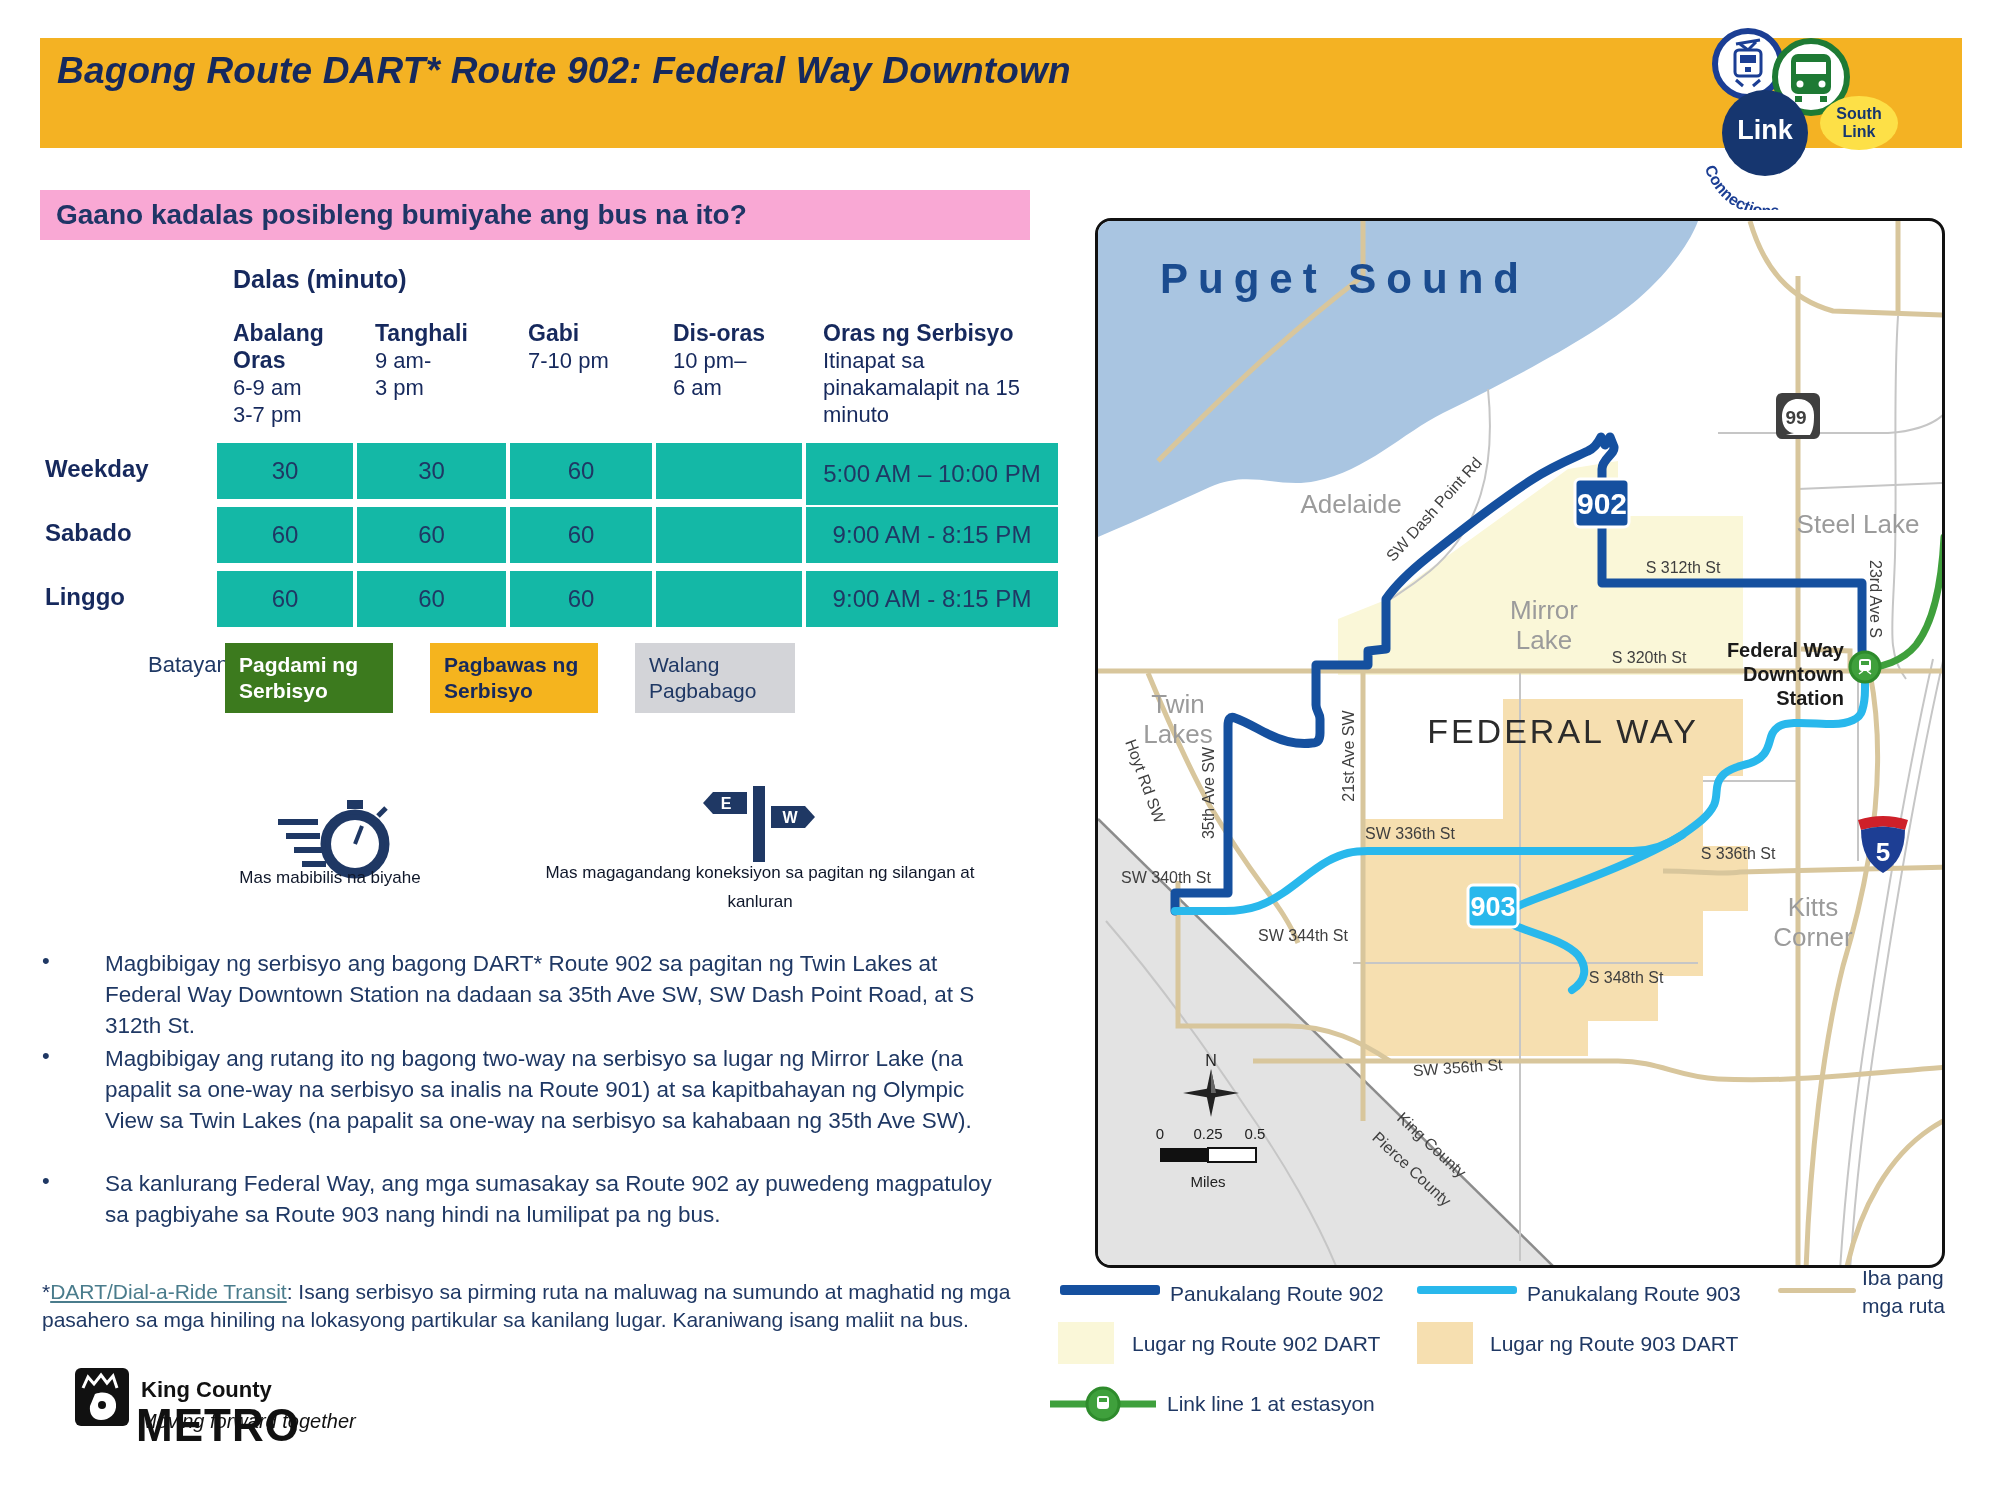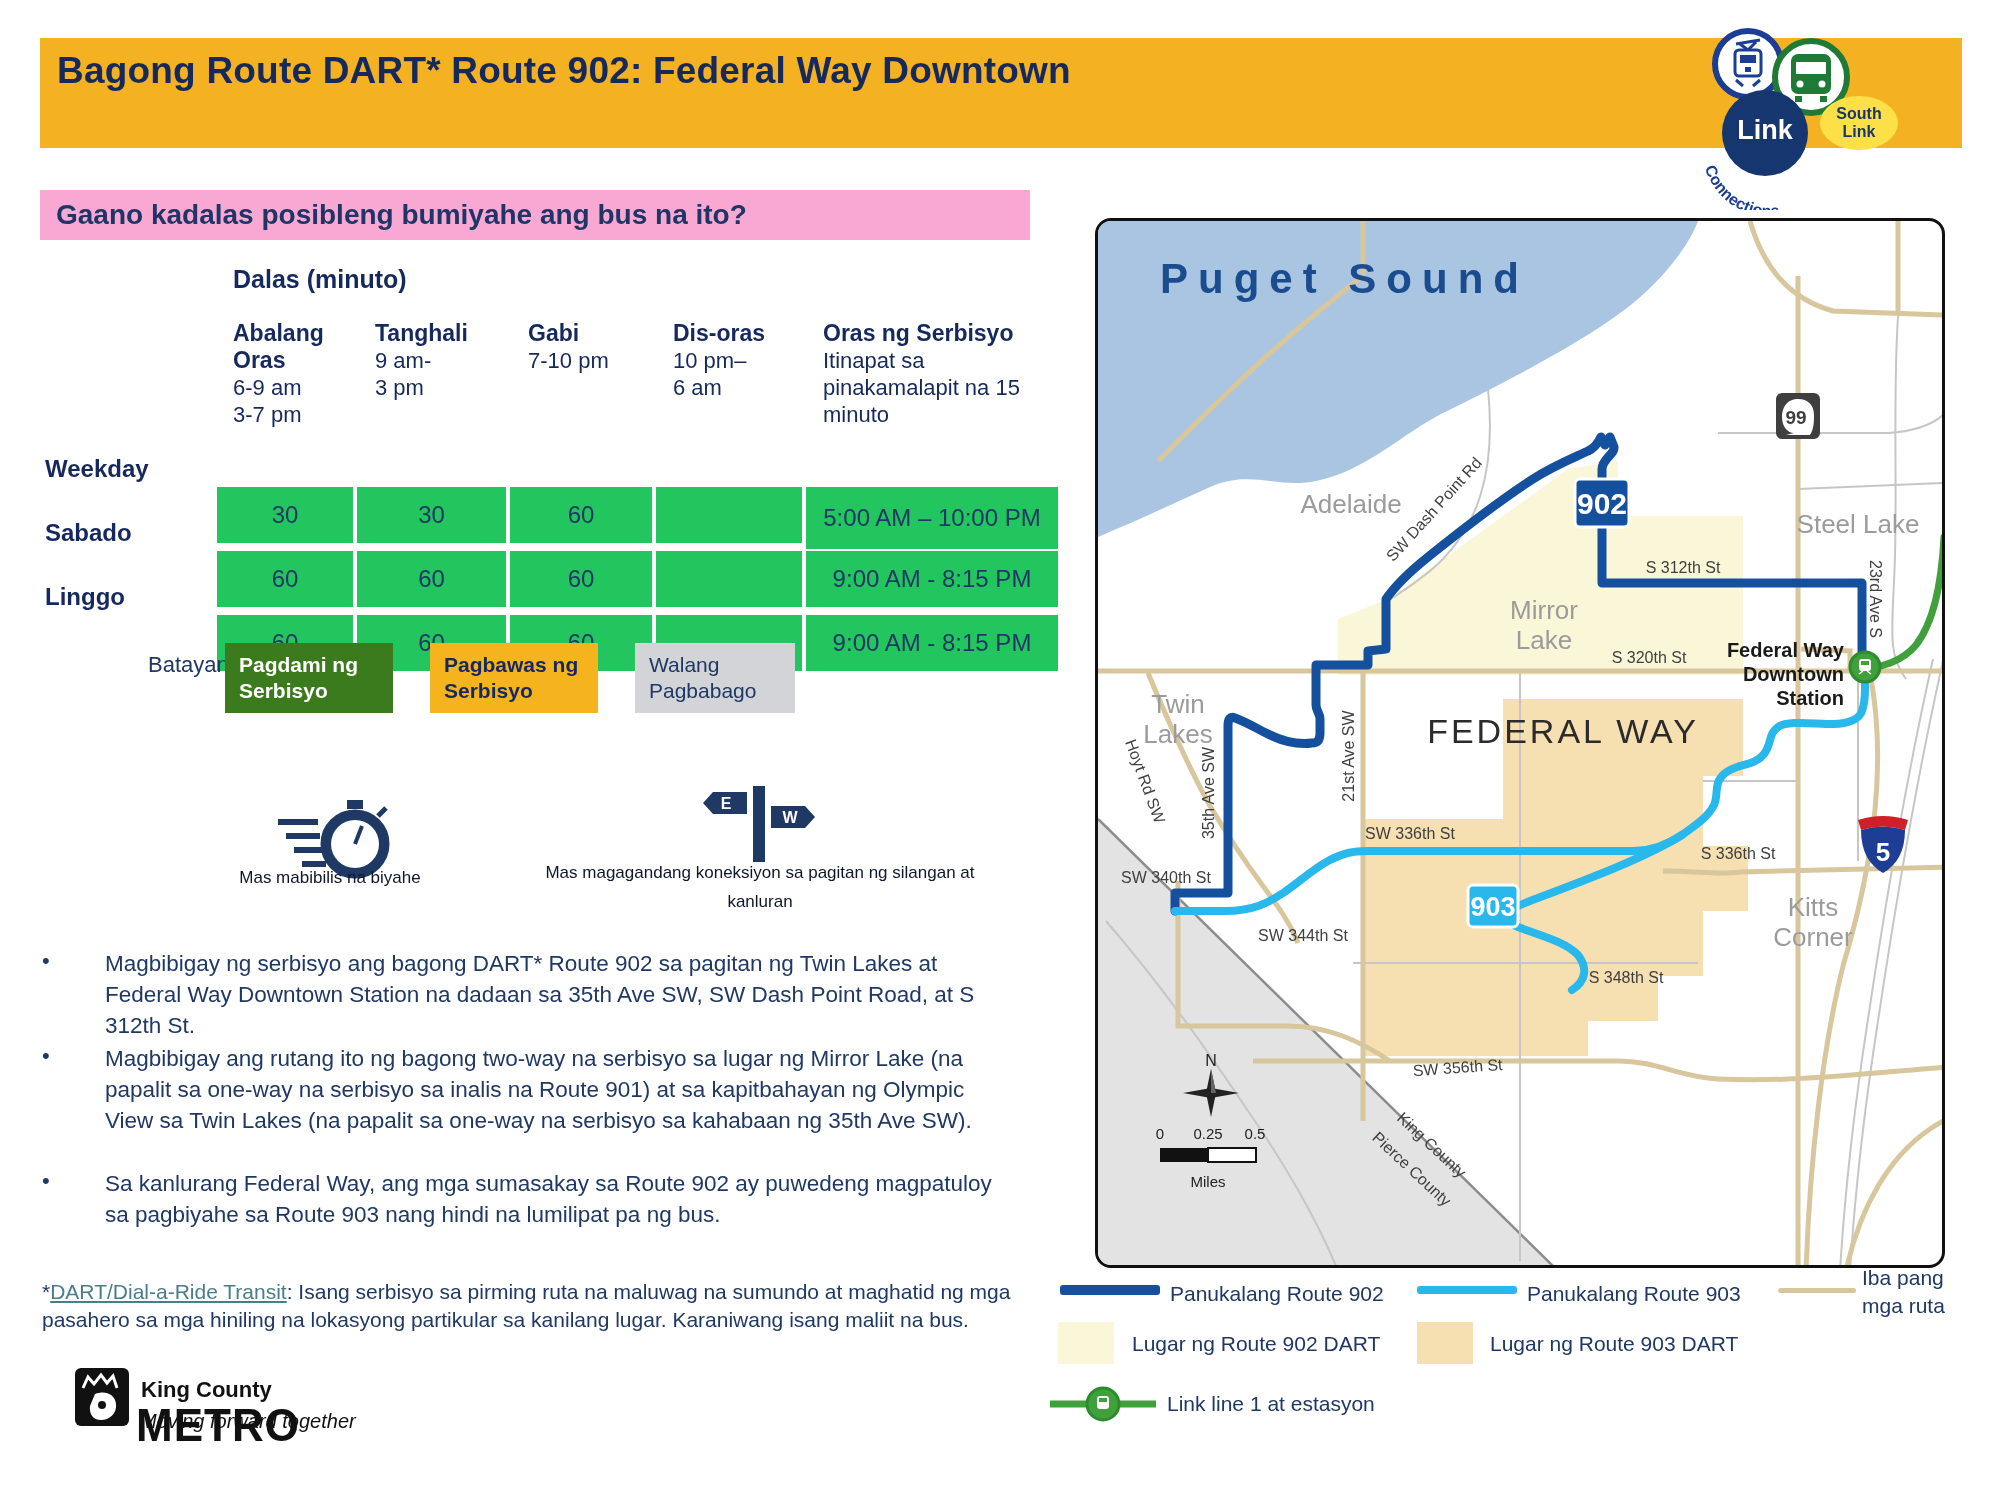--- a/index.html
+++ b/index.html
@@ -3,21 +3,21 @@
 <meta charset="utf-8">
 <style>
   html,body{margin:0;padding:0;background:#fff;}
   #page{position:relative;width:2000px;height:1500px;background:#fff;overflow:hidden;
         font-family:"Liberation Sans",sans-serif;color:#1f3864;}
   .abs{position:absolute;}
 
   
   #header-band{left:40px;top:38px;width:1922px;height:110px;background:#f4b223;}
   #header-title{left:57px;top:48px;width:1450px;font-size:37px;line-height:45px;
-    font-weight:bold;color:#16295d;letter-spacing:.2px;}
+    font-weight:bold;color:#16295d;letter-spacing:.2px;font-style:italic;}
 
   
   .logo-circle{position:absolute;border-radius:50%;background:#fff;box-sizing:border-box;}
   #link-circle{left:1722px;top:90px;width:86px;height:86px;border-radius:50%;
     background:#16366f;color:#fff;font-weight:bold;font-size:27px;text-align:center;
     line-height:80px;}
   #southlink-ellipse{left:1820px;top:96px;width:78px;height:54px;border-radius:50%;
     background:#fde047;color:#16366f;font-weight:bold;font-size:16px;line-height:18px;
     text-align:center;padding-top:9px;box-sizing:border-box;}
 
@@ -27,22 +27,22 @@
     padding-left:16px;box-sizing:border-box;}
   #banner2{left:40px;top:730px;width:755px;height:52px;font-size:29px;line-height:52px;
     padding-left:16px;box-sizing:border-box;}
 
   
   #tbl-title{left:233px;top:265px;font-size:25px;font-weight:bold;color:#16295d;}
   .th{position:absolute;top:320px;color:#16295d;font-size:22px;line-height:27px;}
   .th b{font-size:23px;display:block;}
   .th-sub{white-space:pre-line;}
   .rowlab{position:absolute;left:45px;font-size:24px;font-weight:bold;color:#16295d;}
-  .cell{position:absolute;background:#22c55e;color:#1f3864;font-size:24px;
-    display:flex;align-items:center;justify-content:center;margin-top:44px;}
+  .cell{position:absolute;background:#14b8a6;color:#1f3864;font-size:24px;
+    display:flex;align-items:center;justify-content:center;}
   .key-box{position:absolute;top:643px;height:70px;font-size:21px;font-weight:bold;
     line-height:26px;display:flex;align-items:center;padding-left:14px;box-sizing:border-box;}
   #key-label{left:148px;top:652px;font-size:22px;color:#1f3864;}
   #key-increase{left:225px;width:168px;background:#3c7a1e;color:#fff;}
   #key-decrease{left:430px;width:168px;background:#f5b41e;color:#16295d;}
   #key-nochange{left:635px;width:160px;background:#d3d4d8;color:#1f3864;font-weight:normal;}
 
   
   .benefit-caption{position:absolute;color:#0f172a;font-size:17px;text-align:center;}
 

